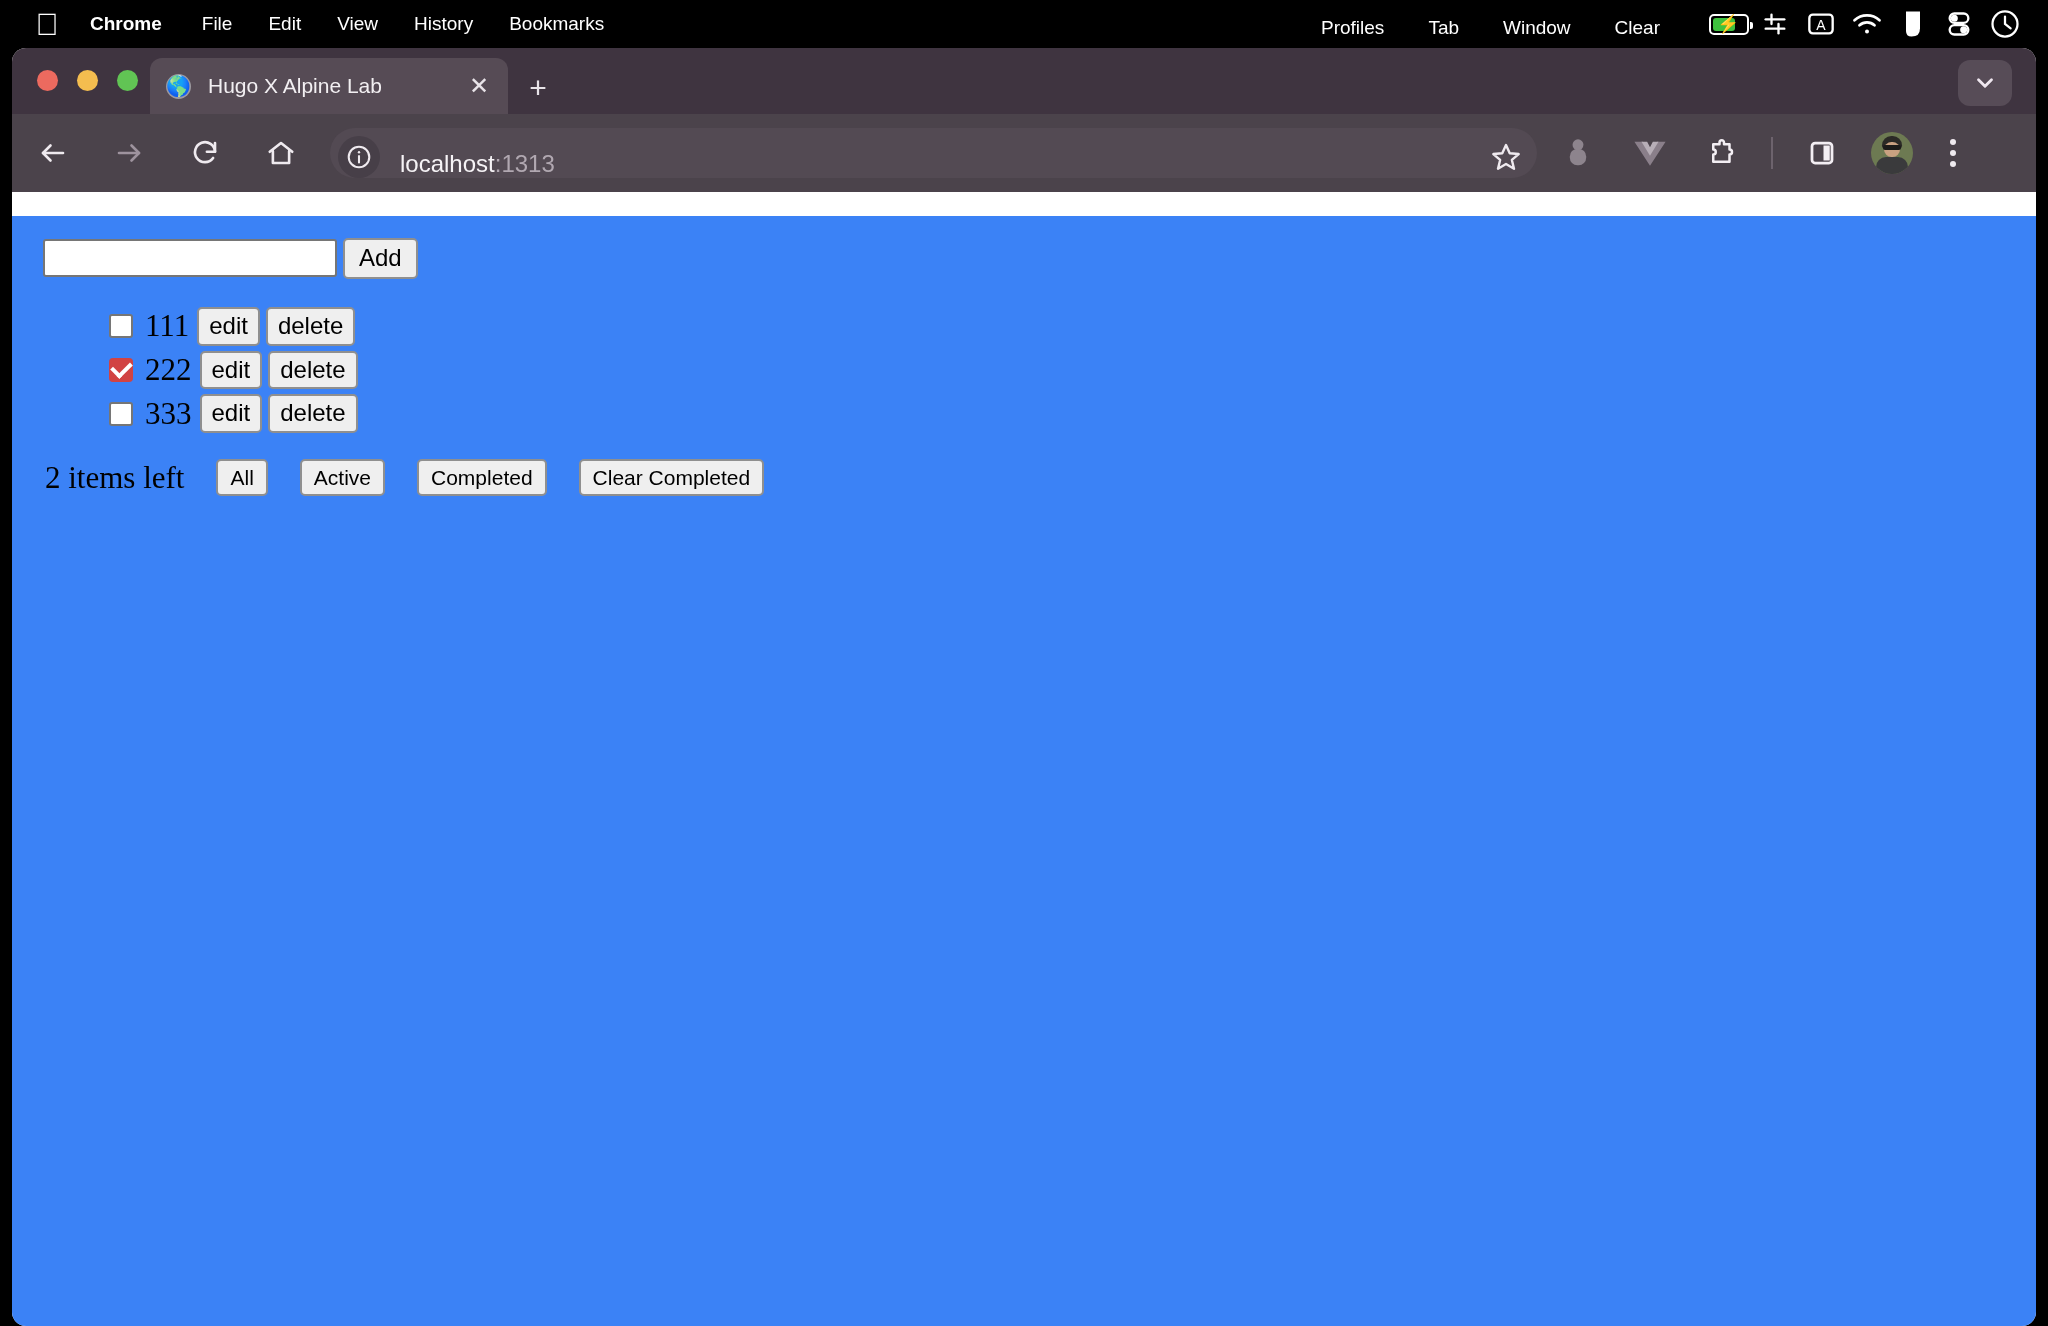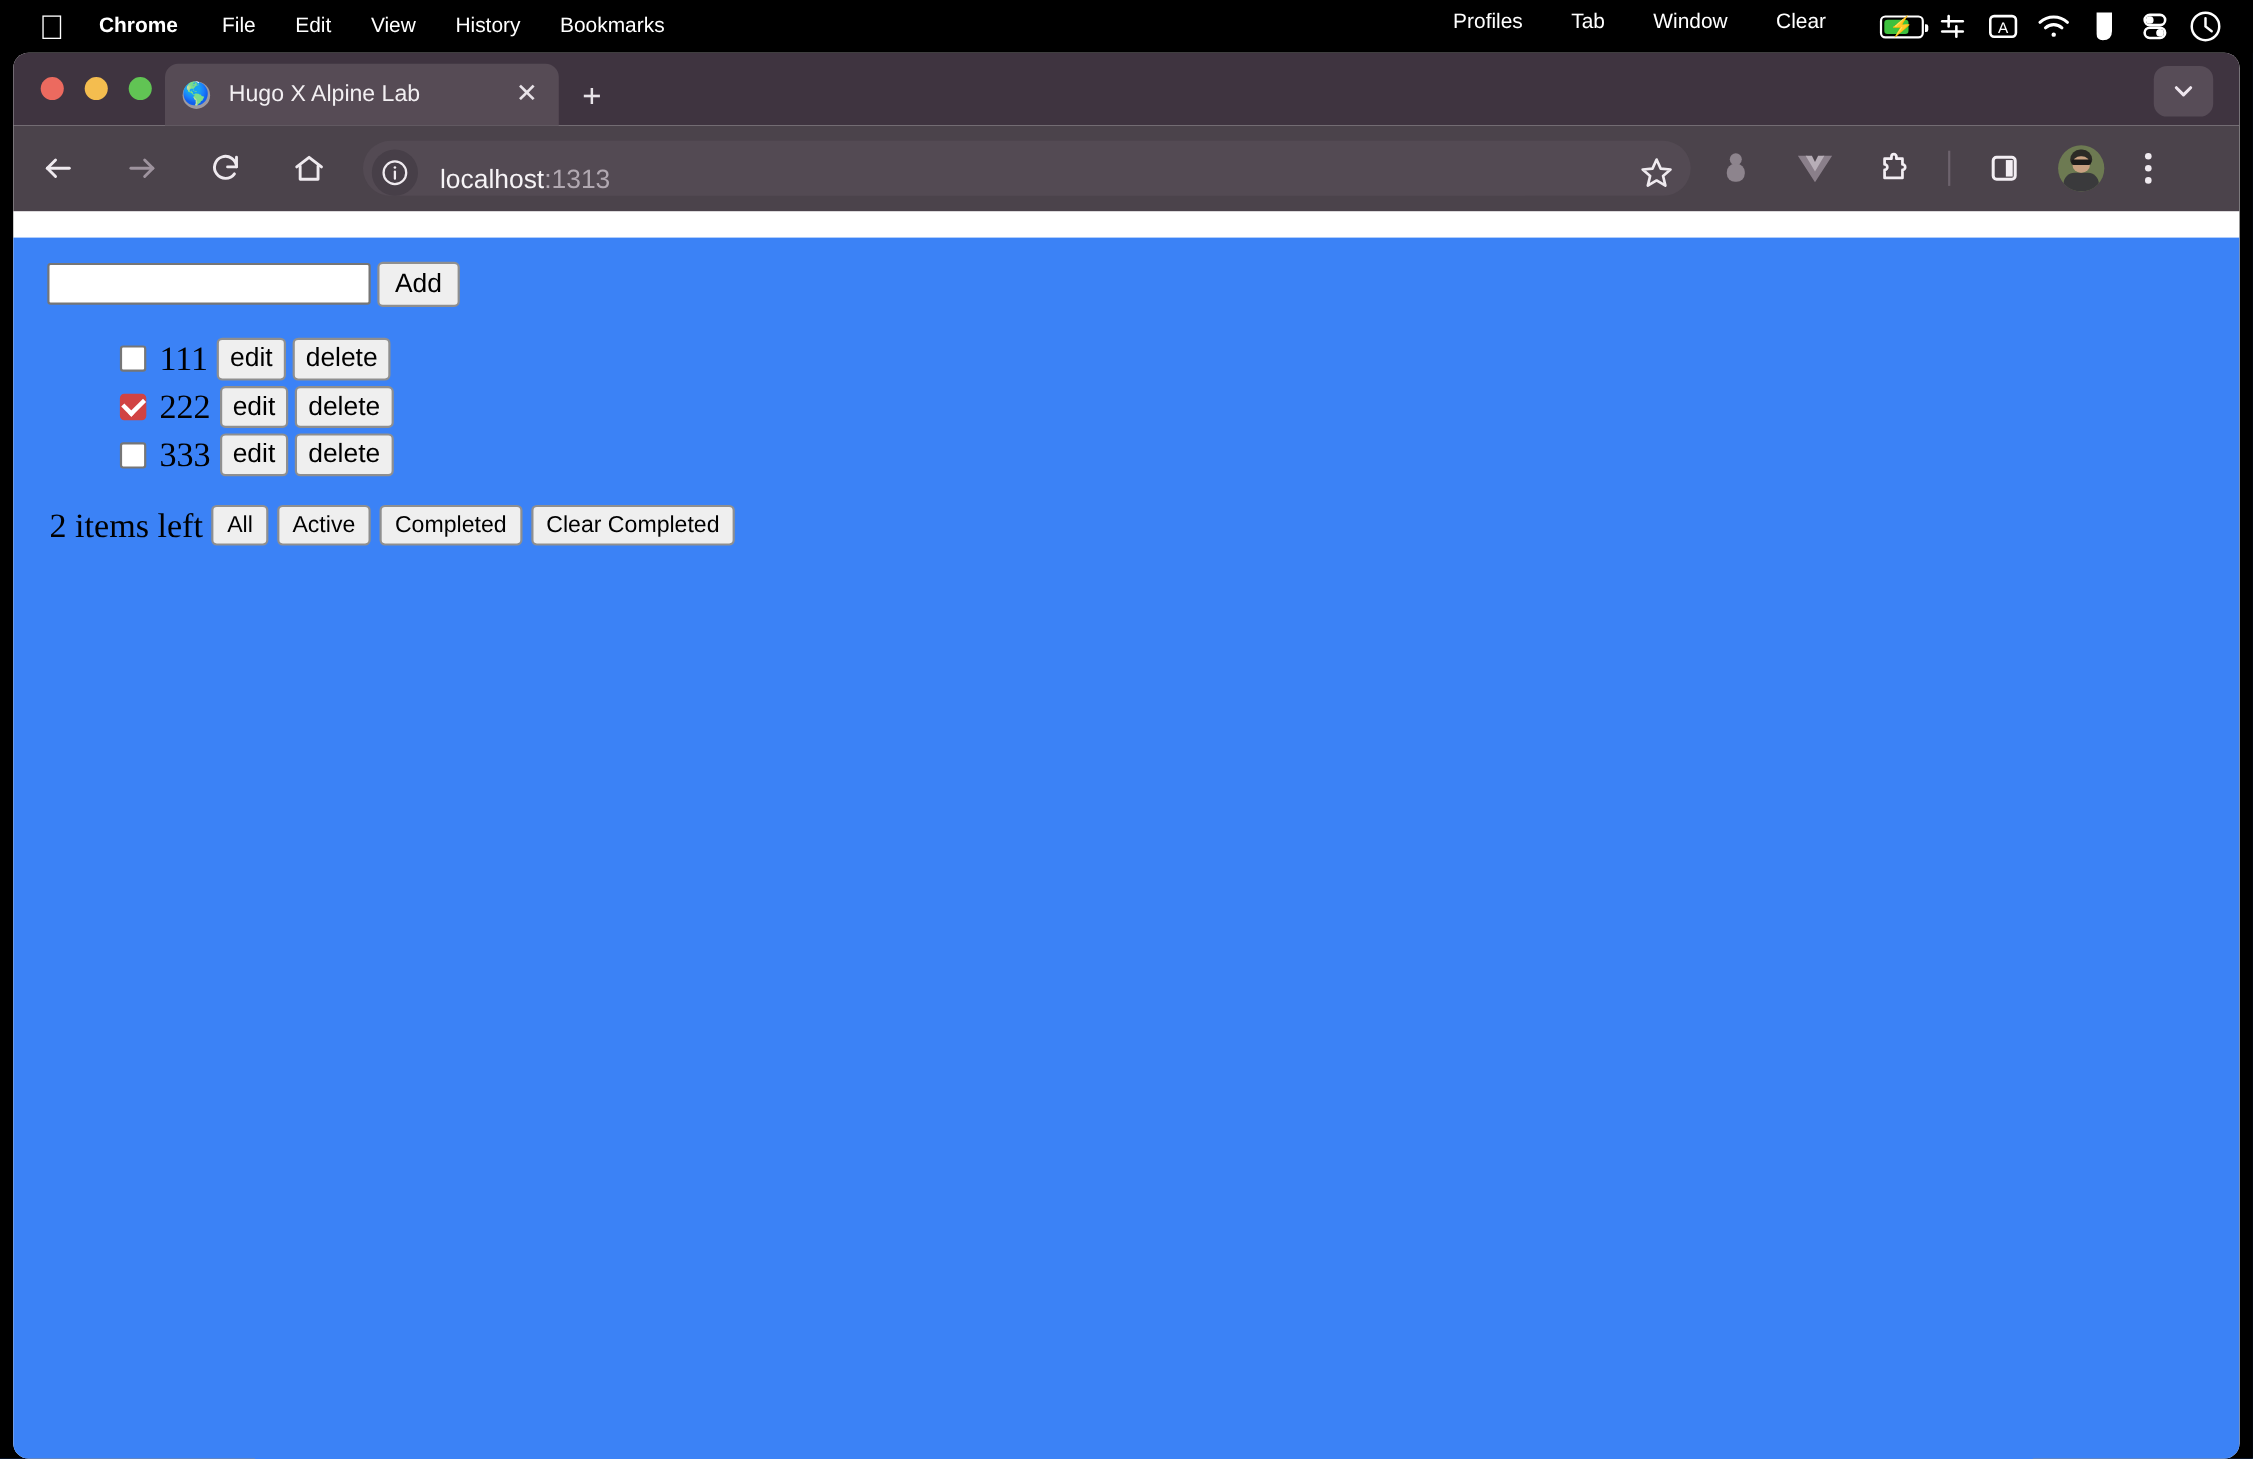--- a/index.html
+++ b/index.html
@@ -27,21 +27,21 @@
     color: #fff;
   }
   .menu-item {
     font-size: 19px;
     margin-right: 36px;
     white-space: nowrap;
     color: #fff;
   }
   .menu-item.bold { font-weight: bold; margin-right: 40px; }
   #menubar-right {
-    margin-left: auto; display: flex; align-items: flex-start;
+    margin-left: auto; display: flex; align-items: flex-end;
     padding-right: 22px;
   }
   #menubar-right .menu-item { margin-right: 44px; }
   .status-icon {
     width: 42px; height: 30px;
     margin-left: 4px;
     display: flex; align-items: center; justify-content: center;
     color: #fff;
   }
 
@@ -292,20 +292,21 @@
     font-size: 31px;
     color: #000;
     margin: 0 8px 0 12px;
     white-space: nowrap;
   }
   .row-btn { font-size: 24px; margin-right: 6px; padding: 3px 10px; }
 
   #footer {
     display: flex; align-items: center;
     margin: 26px 0 0 6px;
+    gap: 24px;
   }
   #items-left {
     font-family: "Liberation Serif", serif;
     font-size: 31px; color: #000;
     margin-right: 8px; white-space: nowrap;
   }
   .filter-btn { font-size: 21px; margin-right: 8px; padding: 4px 12px; }
 
   svg { display: block; }
 </style>

